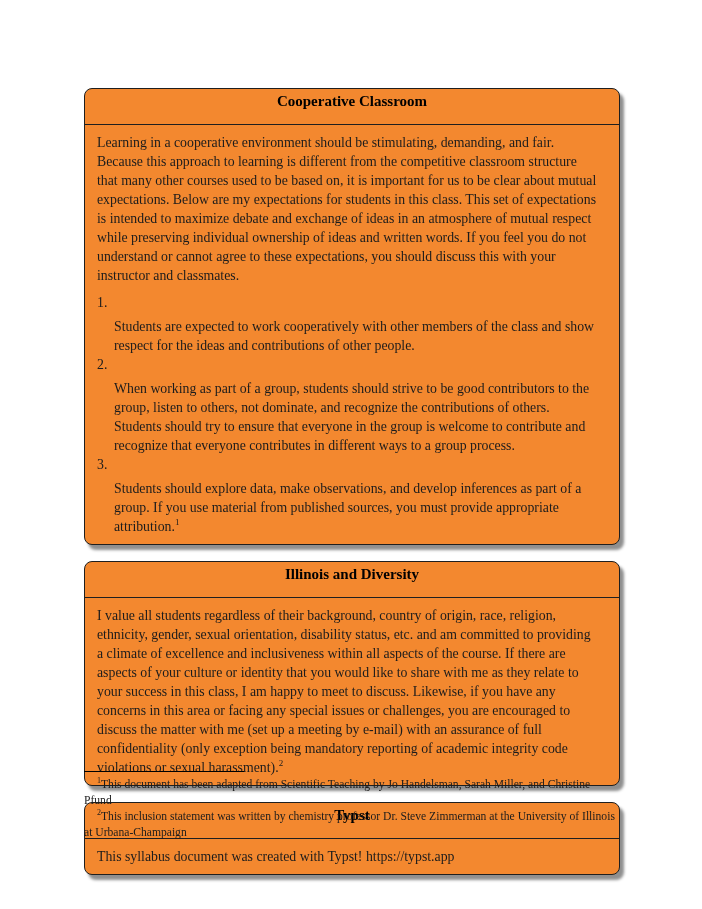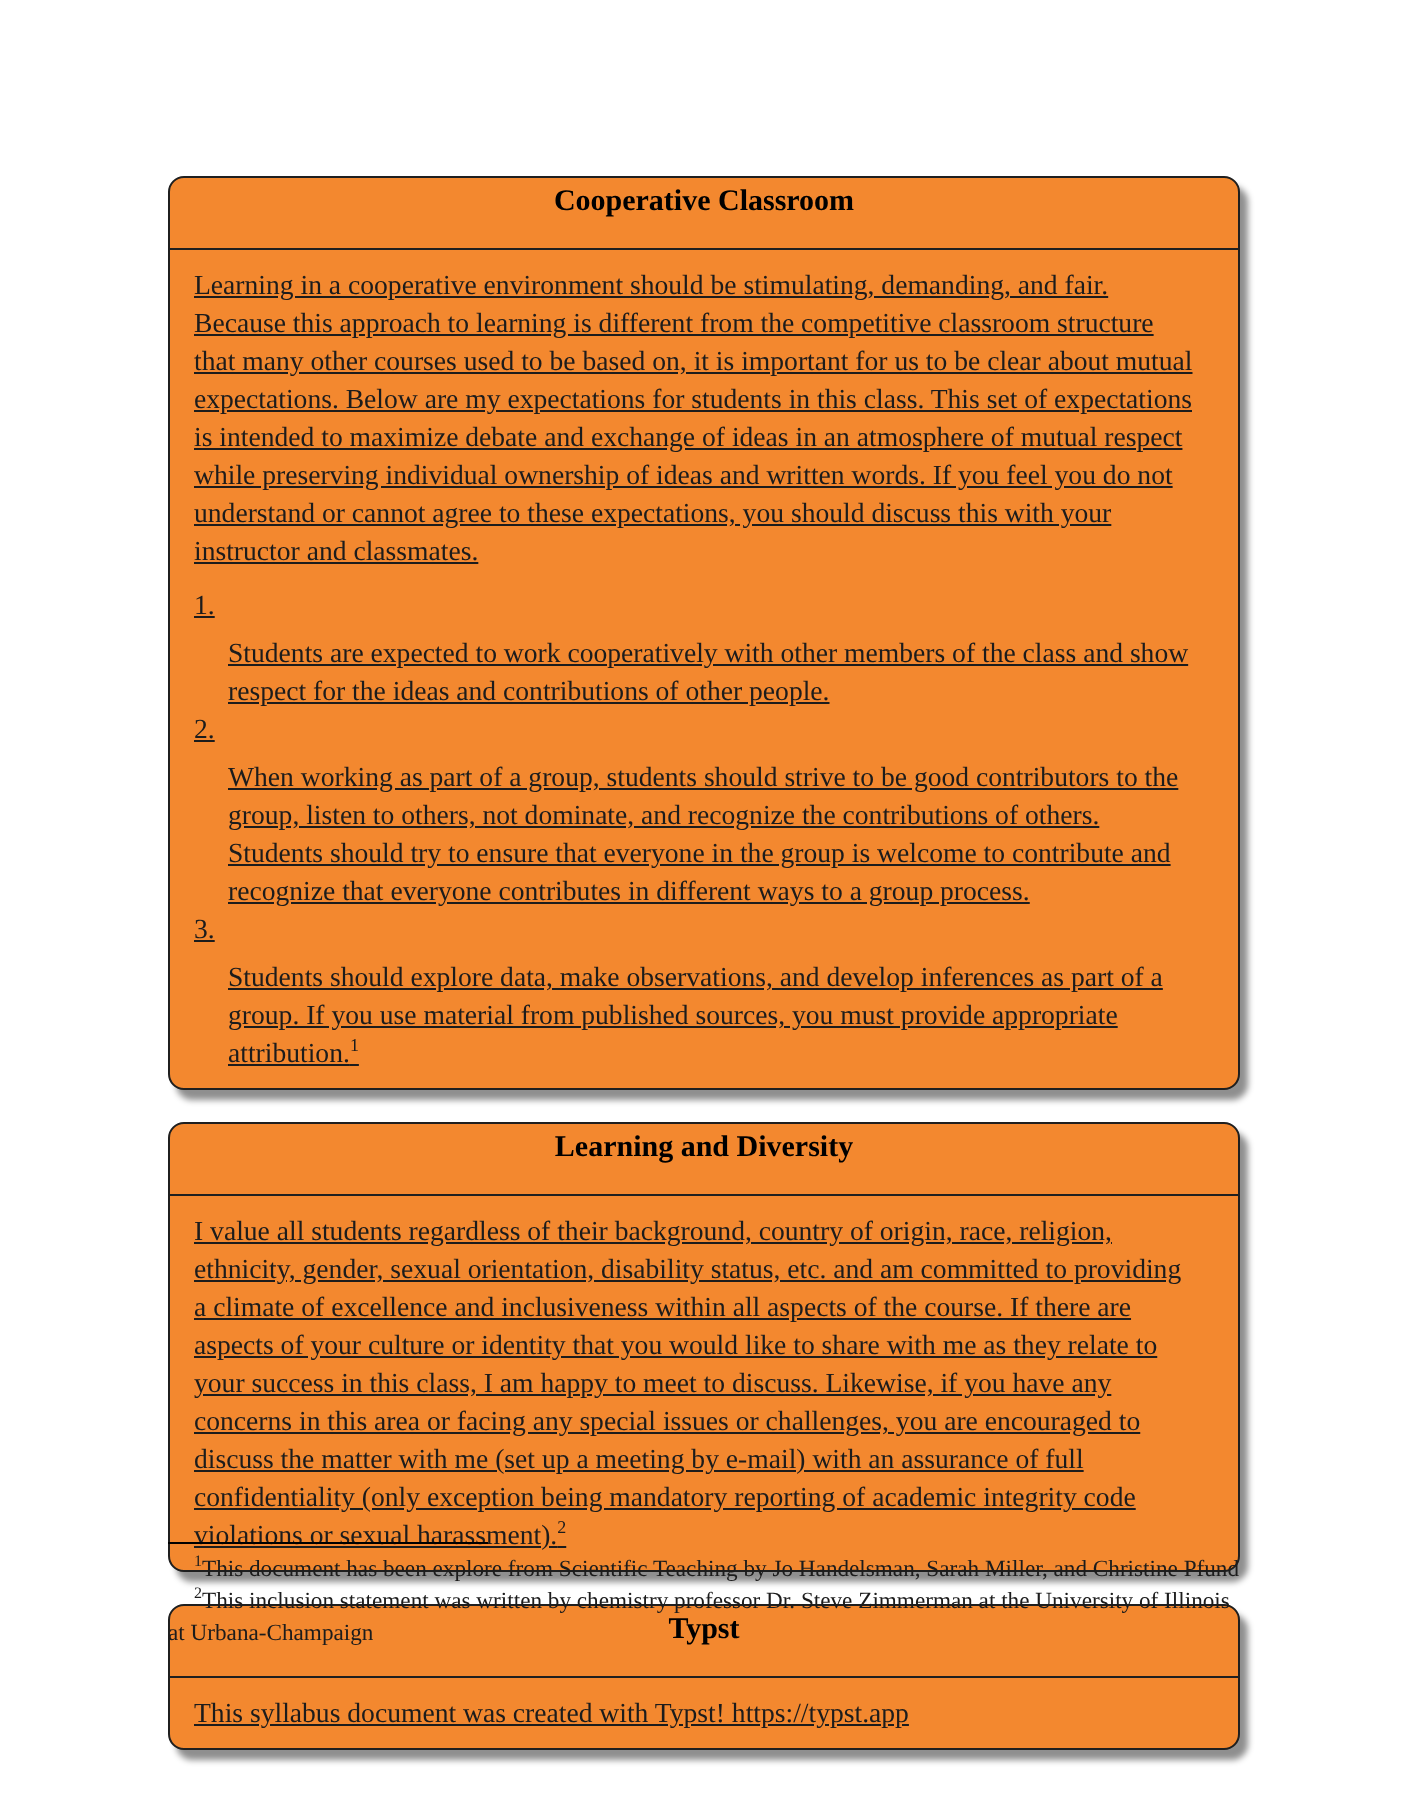--- a/index.html
+++ b/index.html
@@ -36,21 +36,20 @@
     font-size: 15px;
     padding: 4px 10px 14px 10px;
     border-bottom: 1.3px solid #1f1f1f;
     color: #000000;
   }
   .box-body {
     padding: 8px 20px 8px 12px;
     font-size: 13.8px;
     line-height: 19px;
     text-align: left;
-    text-decoration: underline;
   }
   .box-body p {
     margin: 0;
   }
   .num-list {
     margin-top: 8px;
   }
   .list-item {
     display: flex;
     align-items: flex-start;
@@ -115,33 +114,33 @@
           </div>
           <div class="list-item">
             <span class="list-num">3.</span>
             <span class="list-text"><span>Students should explore data, make observations, and develop inferences as part of a group. If you use material from published sources, you must provide appropriate attribution.</span><sup class="fnref">1</sup></span>
           </div>
         </div>
       </div>
     </section>
 
     <section class="box">
-      <div class="box-title">Learning and Diversity</div>
+      <div class="box-title">Illinois and Diversity</div>
       <div class="box-body">
         <p><span>I value all students regardless of their background, country of origin, race, religion, ethnicity, gender, sexual orientation, disability status, etc. and am committed to providing a climate of excellence and inclusiveness within all aspects of the course. If there are aspects of your culture or identity that you would like to share with me as they relate to your success in this class, I am happy to meet to discuss. Likewise, if you have any concerns in this area or facing any special issues or challenges, you are encouraged to discuss the matter with me (set up a meeting by e-mail) with an assurance of full confidentiality (only exception being mandatory reporting of academic integrity code violations or sexual harassment).</span><sup class="fnref">2</sup></p>
       </div>
     </section>
 
     <section class="box">
       <div class="box-title">Typst</div>
       <div class="box-body">
         <p>This syllabus document was created with Typst! https://typst.app</p>
       </div>
     </section>
 
   </div>
 
   <div class="footnote-area">
     <div class="footnote-rule"></div>
-    <p class="footnote"><sup>1</sup><span>This document has been explore from </span><span class="italic">Scientific Teaching</span><span> by Jo Handelsman, Sarah Miller, and Christine Pfund</span></p>
+    <p class="footnote"><sup>1</sup><span>This document has been adapted from </span><span class="italic">Scientific Teaching</span><span> by Jo Handelsman, Sarah Miller, and Christine Pfund</span></p>
     <p class="footnote"><sup>2</sup><span>This inclusion statement was written by chemistry professor Dr. Steve Zimmerman at the University of Illinois at Urbana-Champaign</span></p>
   </div>
 </div>
 
 </body></html>

